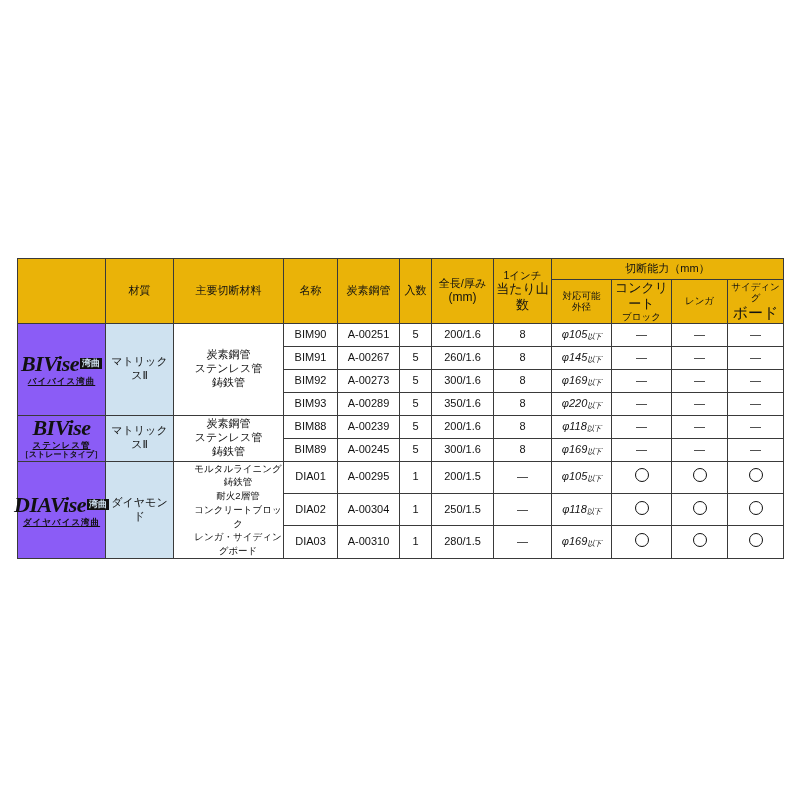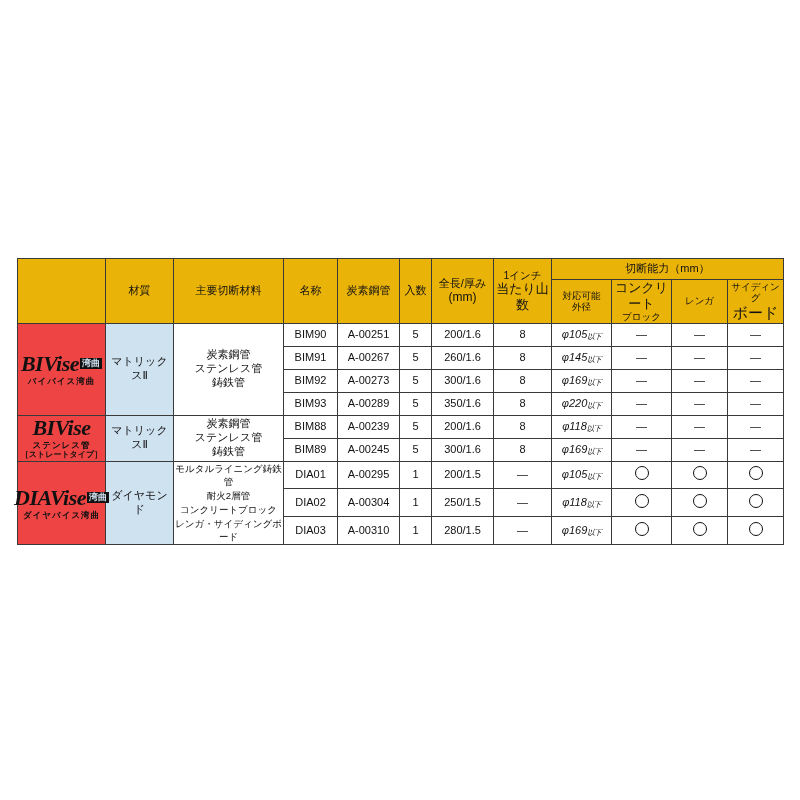--- a/index.html
+++ b/index.html
@@ -43,21 +43,21 @@
     font-weight: bold;
     height: 20px;
   }
   .hdr.sub {
     height: 20px;
   }
   .hdr-tall {
     height: 42px;
   }
   .brandcell {
-    background: #ef4444;
+    background: #8b5cf6;
     height: 1px;
     padding: 2px 0;
   }
   .brand {
     display: flex;
     flex-direction: column;
     align-items: center;
     justify-content: center;
     line-height: 1;
   }
@@ -82,40 +82,42 @@
     margin-left: 1px;
     letter-spacing: 0;
     font-family: "Liberation Sans", sans-serif;
   }
   .brand-sub {
     font-size: 8.5px;
     font-weight: bold;
     letter-spacing: 1px;
     margin-top: 2px;
     white-space: nowrap;
+    text-decoration: underline;
   }
   .brand-sub2 {
     font-size: 8px;
     font-weight: bold;
     letter-spacing: 0px;
     margin-top: 1px;
     white-space: nowrap;
   }
   .material {
     background: #cfe2f0;
     font-size: 11.5px;
   }
   .cutmat {
     font-size: 11px;
     line-height: 1.35;
     padding: 2px 0;
   }
   .cutmat.small {
     font-size: 9.5px;
     line-height: 1.45;
+    padding-left: 19px;
   }
   .rowcell {
     height: 22px;
   }
   .dia {
     white-space: nowrap;
     font-style: italic;
   }
   .dia .sup {
     font-size: 7.5px;

